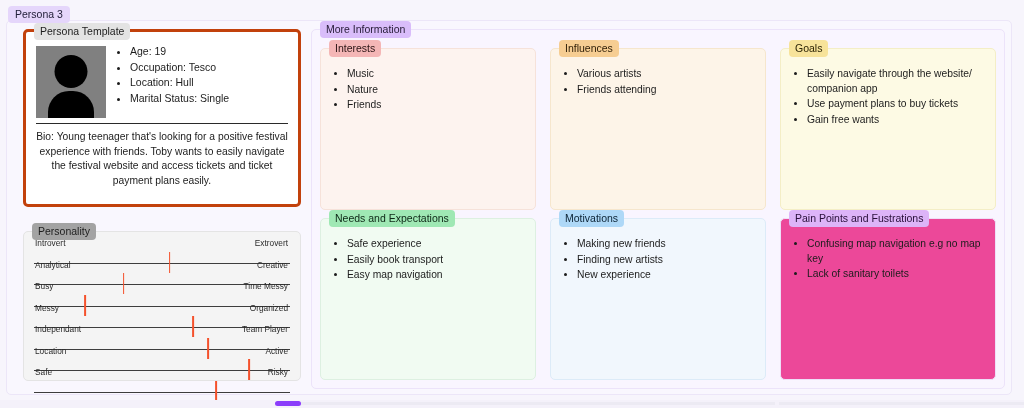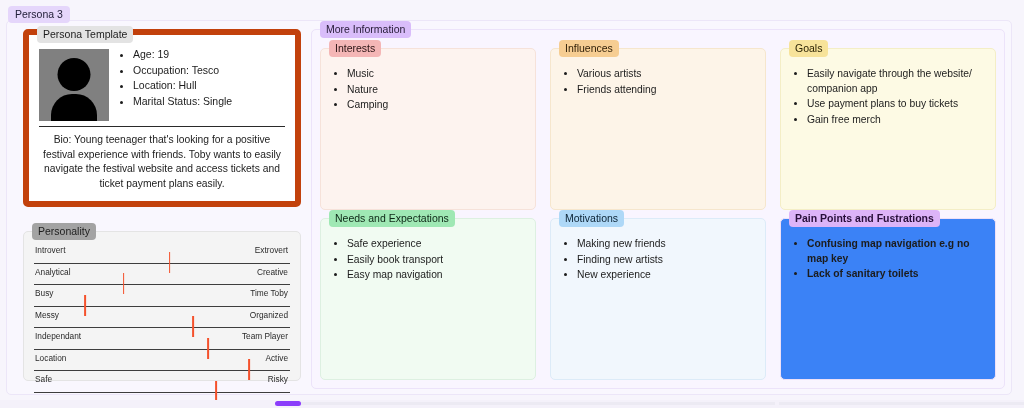--- a/index.html
+++ b/index.html
@@ -51,21 +51,21 @@
   .left-col {
     position: absolute;
     left: 16px;
     top: 8px;
     width: 278px;
   }
 
   .panel {
     position: relative;
     background: #ffffff;
-    border: 6px solid #c2410c;
+    border: 3px solid #c2410c;
     border-radius: 5px;
     box-sizing: border-box;
   }
 
   .panel-tag {
     position: absolute;
     top: -9px;
     left: 8px;
     font-size: 10.5px;
     padding: 2px 6px 3px 6px;
@@ -194,21 +194,21 @@
   .trait-line {
     position: absolute;
     left: 0;
     right: 0;
     bottom: 4px;
     border-bottom: 1.3px solid #3d3d3d;
   }
 
   .trait-left, .trait-right {
     position: absolute;
-    bottom: 13px;
+    bottom: 20px;
     font-size: 8.3px;
     color: #2a2a2a;
     line-height: 1;
   }
   .trait-left { left: 1px; }
   .trait-right { right: 2px; }
 
   .trait-marker {
     position: absolute;
     width: 1.8px;
@@ -249,21 +249,21 @@
     border: 1px solid #efe9f6;
     padding: 13px 10px 8px 10px;
     box-sizing: border-box;
   }
 
   .card-interests   { background: #fdf3ef; border-color: #f6e2da; }
   .card-influences  { background: #fdf4e8; border-color: #f6e6cd; }
   .card-goals       { background: #fdfae4; border-color: #f4eec6; }
   .card-needs       { background: #f1fbf2; border-color: #ddf0e1; }
   .card-motivations { background: #f1f7fd; border-color: #dcebf8; }
-  .card-pain        { background: #3b82f6; border-color: #eee0f8; font-weight: bold; }
+  .card-pain        { background: #ec4899; border-color: #eee0f8; }
 
   .card-list {
     margin: 5px 0 0 0;
     padding-left: 16px;
     list-style: disc;
   }
   .card-list li {
     font-size: 10.3px;
     color: #1c1c1c;
     line-height: 1.42;
@@ -338,21 +338,21 @@
               <div class="trait-marker" style="left: 53%; background: rgb(244, 81, 44);"></div>
             </div>
             <div class="trait-row">
               <span class="trait-left">Analytical</span>
               <span class="trait-right">Creative</span>
               <div class="trait-line"></div>
               <div class="trait-marker" style="left: 35%; background: rgb(244, 81, 44);"></div>
             </div>
             <div class="trait-row">
               <span class="trait-left">Busy</span>
-              <span class="trait-right">Time Toby</span>
+              <span class="trait-right">Time Messy</span>
               <div class="trait-line"></div>
               <div class="trait-marker" style="left: 20%; background: rgb(244, 81, 44);"></div>
             </div>
             <div class="trait-row">
               <span class="trait-left">Messy</span>
               <span class="trait-right">Organized</span>
               <div class="trait-line"></div>
               <div class="trait-marker" style="left: 62%; background: rgb(244, 81, 44);"></div>
             </div>
             <div class="trait-row">
@@ -380,36 +380,36 @@
 
     <div class="right-region">
       <div class="panel-tag tag-more-info" style="top:-9px;left:8px;">More Information</div>
 
       <div class="info-grid" id="info-grid">
           <div class="info-card card-interests">
             <div class="panel-tag tag-interests">Interests</div>
             <ul class="card-list">
               <li>Music</li>
               <li>Nature</li>
-              <li>Camping</li>
+              <li>Friends</li>
             </ul>
           </div>
           <div class="info-card card-influences">
             <div class="panel-tag tag-influences">Influences</div>
             <ul class="card-list">
               <li>Various artists</li>
               <li>Friends attending</li>
             </ul>
           </div>
           <div class="info-card card-goals">
             <div class="panel-tag tag-goals">Goals</div>
             <ul class="card-list">
               <li>Easily navigate through the website/ companion app</li>
               <li>Use payment plans to buy tickets</li>
-              <li>Gain free merch</li>
+              <li>Gain free wants</li>
             </ul>
           </div>
           <div class="info-card card-needs">
             <div class="panel-tag tag-needs">Needs and Expectations</div>
             <ul class="card-list">
               <li>Safe experience</li>
               <li>Easily book transport</li>
               <li>Easy map navigation</li>
             </ul>
           </div>

